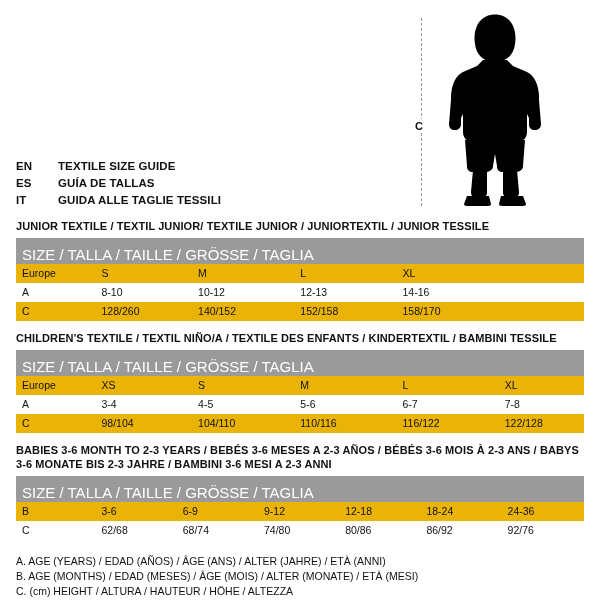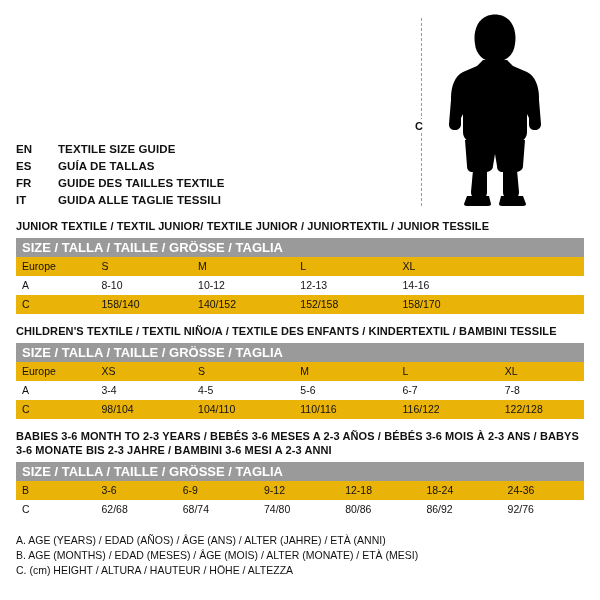--- a/index.html
+++ b/index.html
@@ -100,23 +100,23 @@
     table-layout: fixed;
   }
   table.size-table td {
     padding: 3px 0 3px 6px;
     vertical-align: middle;
     line-height: 13px;
   }
   tr.head-row td {
     background: #9a9a9a;
     color: #ffffff;
-    font-weight: bold;
-    font-size: 13px;
-    padding-top: 3px;
+    font-weight: normal;
+    font-size: 15px;
+    padding-top: 10px;
     padding-bottom: 3px;
   }
   tr.shade td {
     background: #eab308;
   }
   tr.plain td {
     background: #ffffff;
   }
 
   
@@ -140,24 +140,20 @@
     <div class="lang-block">
       <div class="lang-row">
         <span class="lang-code">EN</span>
         <span class="lang-title">TEXTILE SIZE GUIDE</span>
       </div>
       <div class="lang-row">
         <span class="lang-code">ES</span>
         <span class="lang-title">GUÍA DE TALLAS</span>
       </div>
       <div class="lang-row">
-        <span class="lang-code">FR</span>
-        <span class="lang-title">GUIDE DES TAILLES TEXTILE</span>
-      </div>
-      <div class="lang-row">
         <span class="lang-code">IT</span>
         <span class="lang-title">GUIDA ALLE TAGLIE TESSILI</span>
       </div>
     </div>
 
     <div class="figure-wrap">
       <div class="dash-line"></div>
       <div class="c-label">C</div>
       <svg class="figure-svg" width="120" height="192" viewBox="0 0 120 192">
         <g fill="#000000">
@@ -212,21 +208,21 @@
         <tr class="plain">
           <td>A</td>
           <td>8-10</td>
           <td>10-12</td>
           <td>12-13</td>
           <td>14-16</td>
           <td></td>
         </tr>
         <tr class="shade">
           <td>C</td>
-          <td>158/140</td>
+          <td>128/260</td>
           <td>140/152</td>
           <td>152/158</td>
           <td>158/170</td>
           <td></td>
         </tr>
       </tbody>
     </table>
   </div>
 
   <div class="section">

